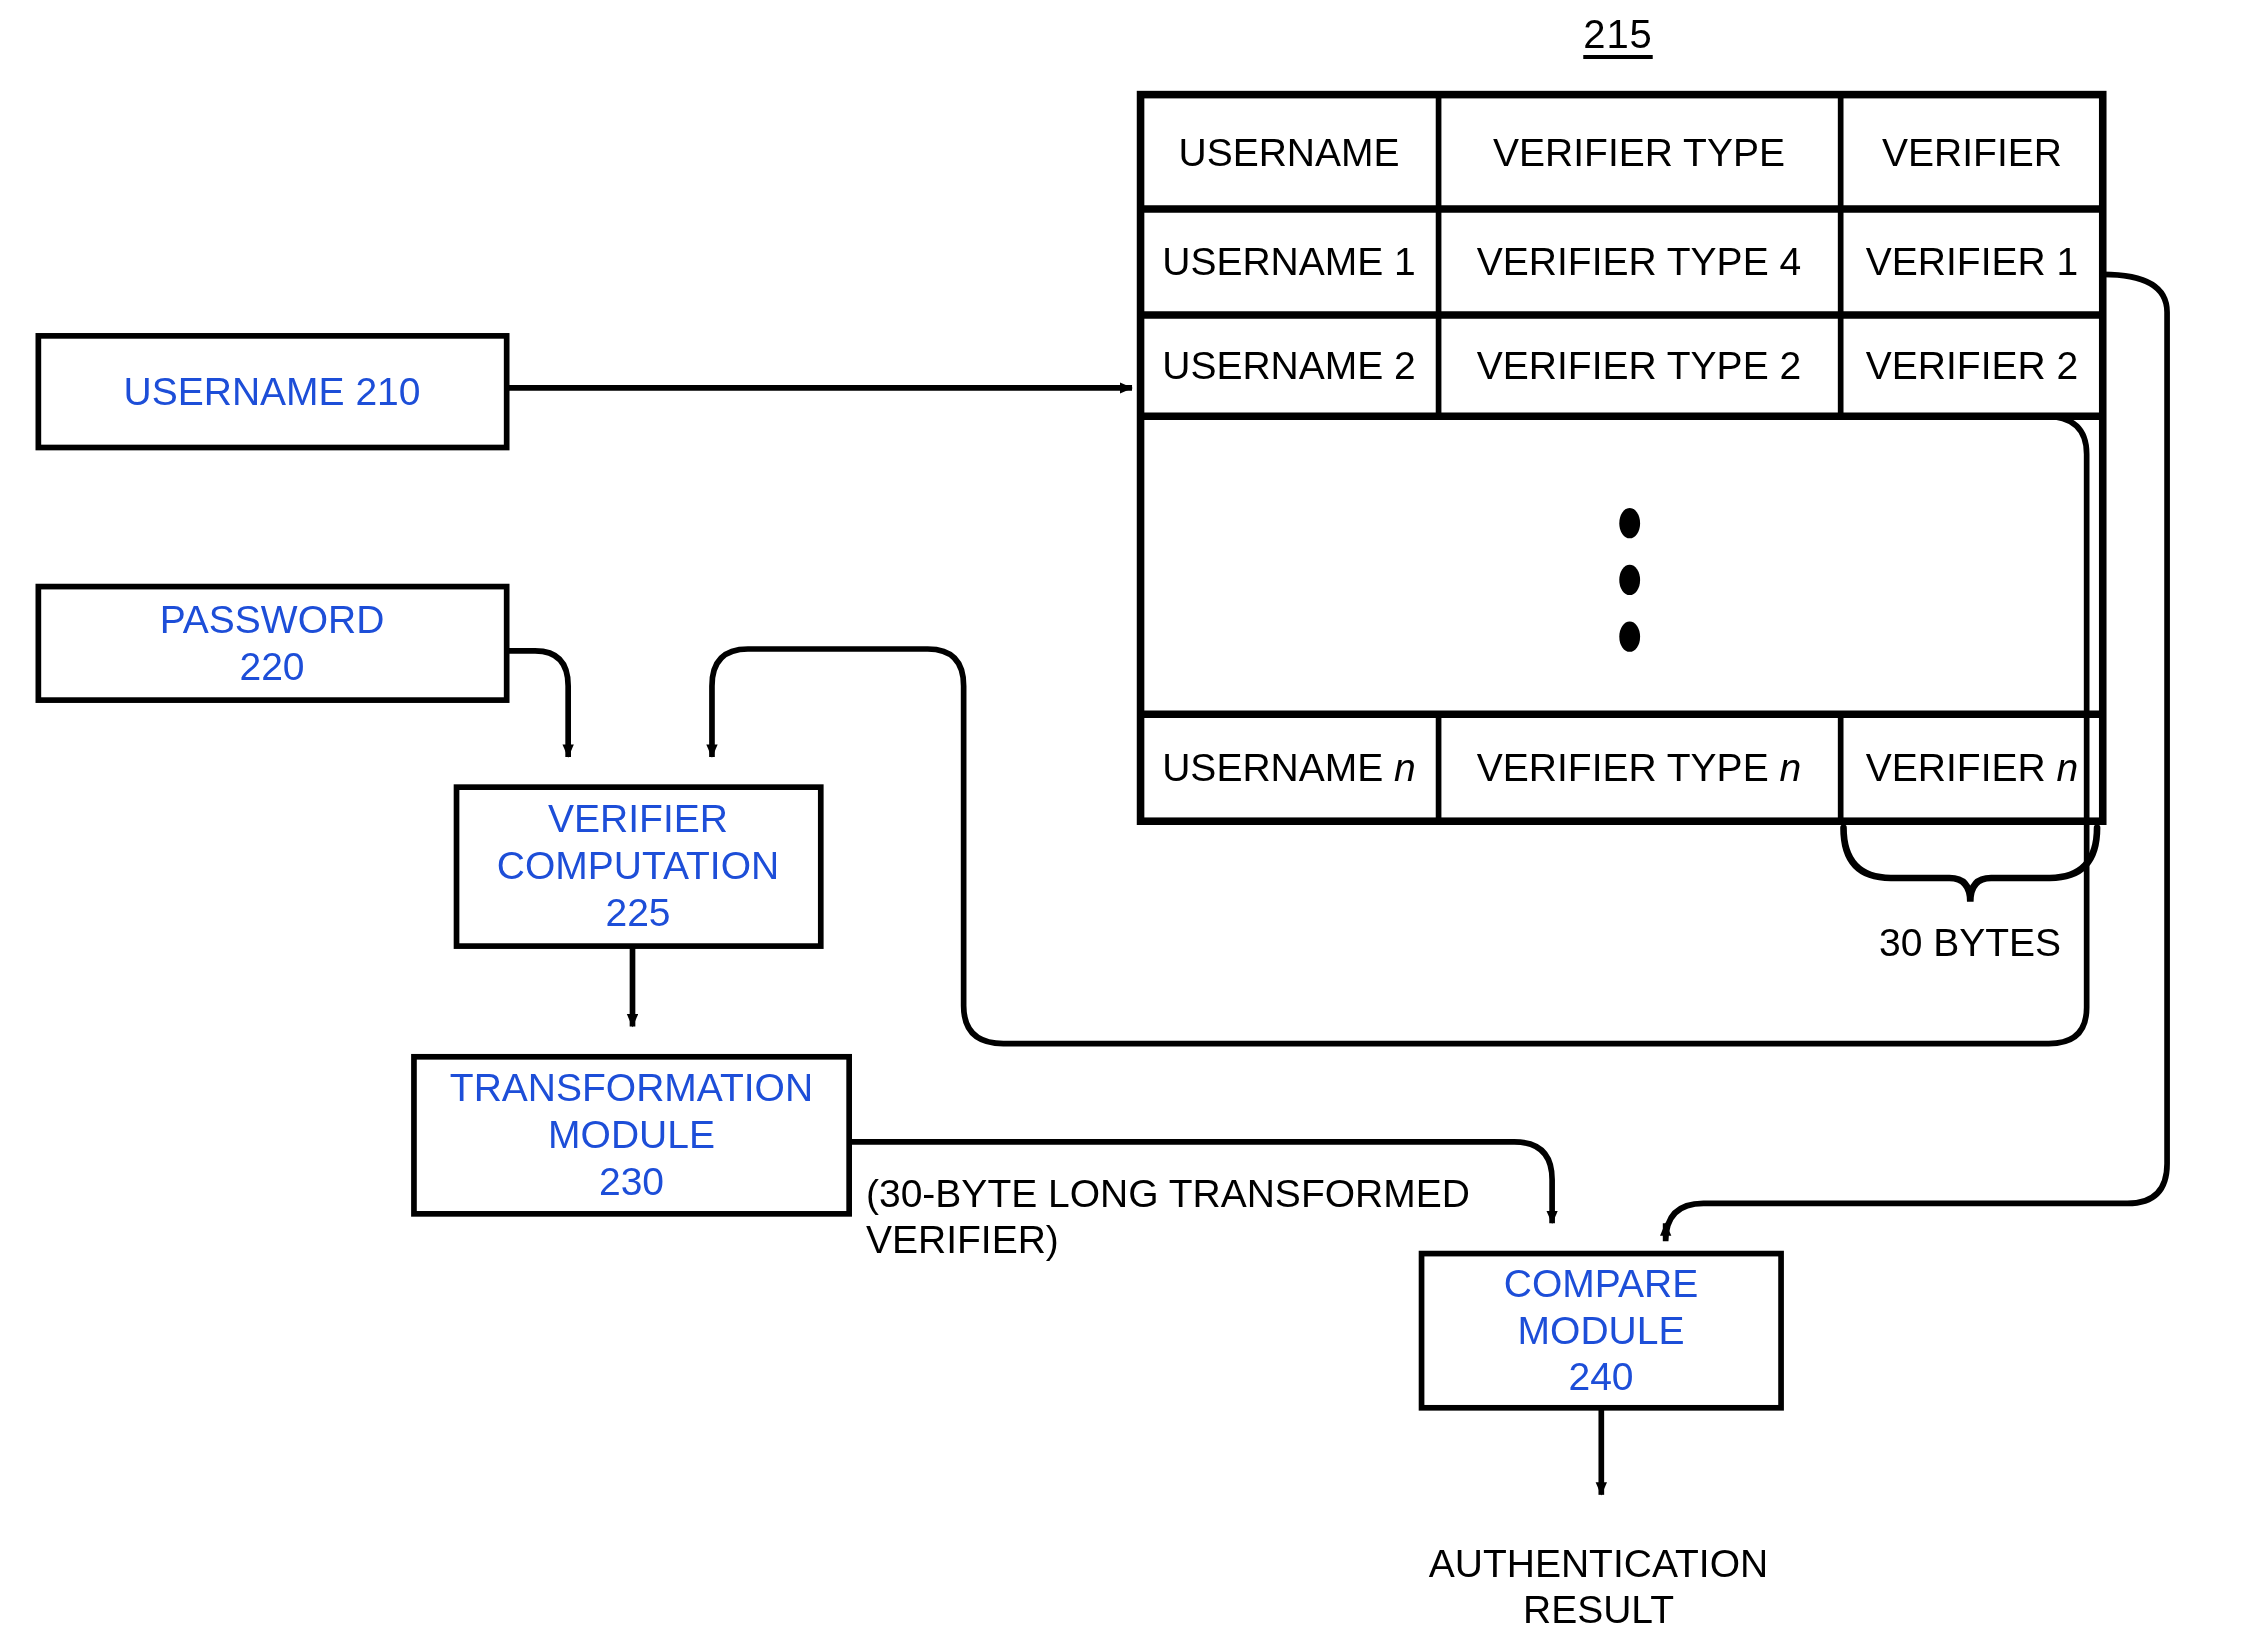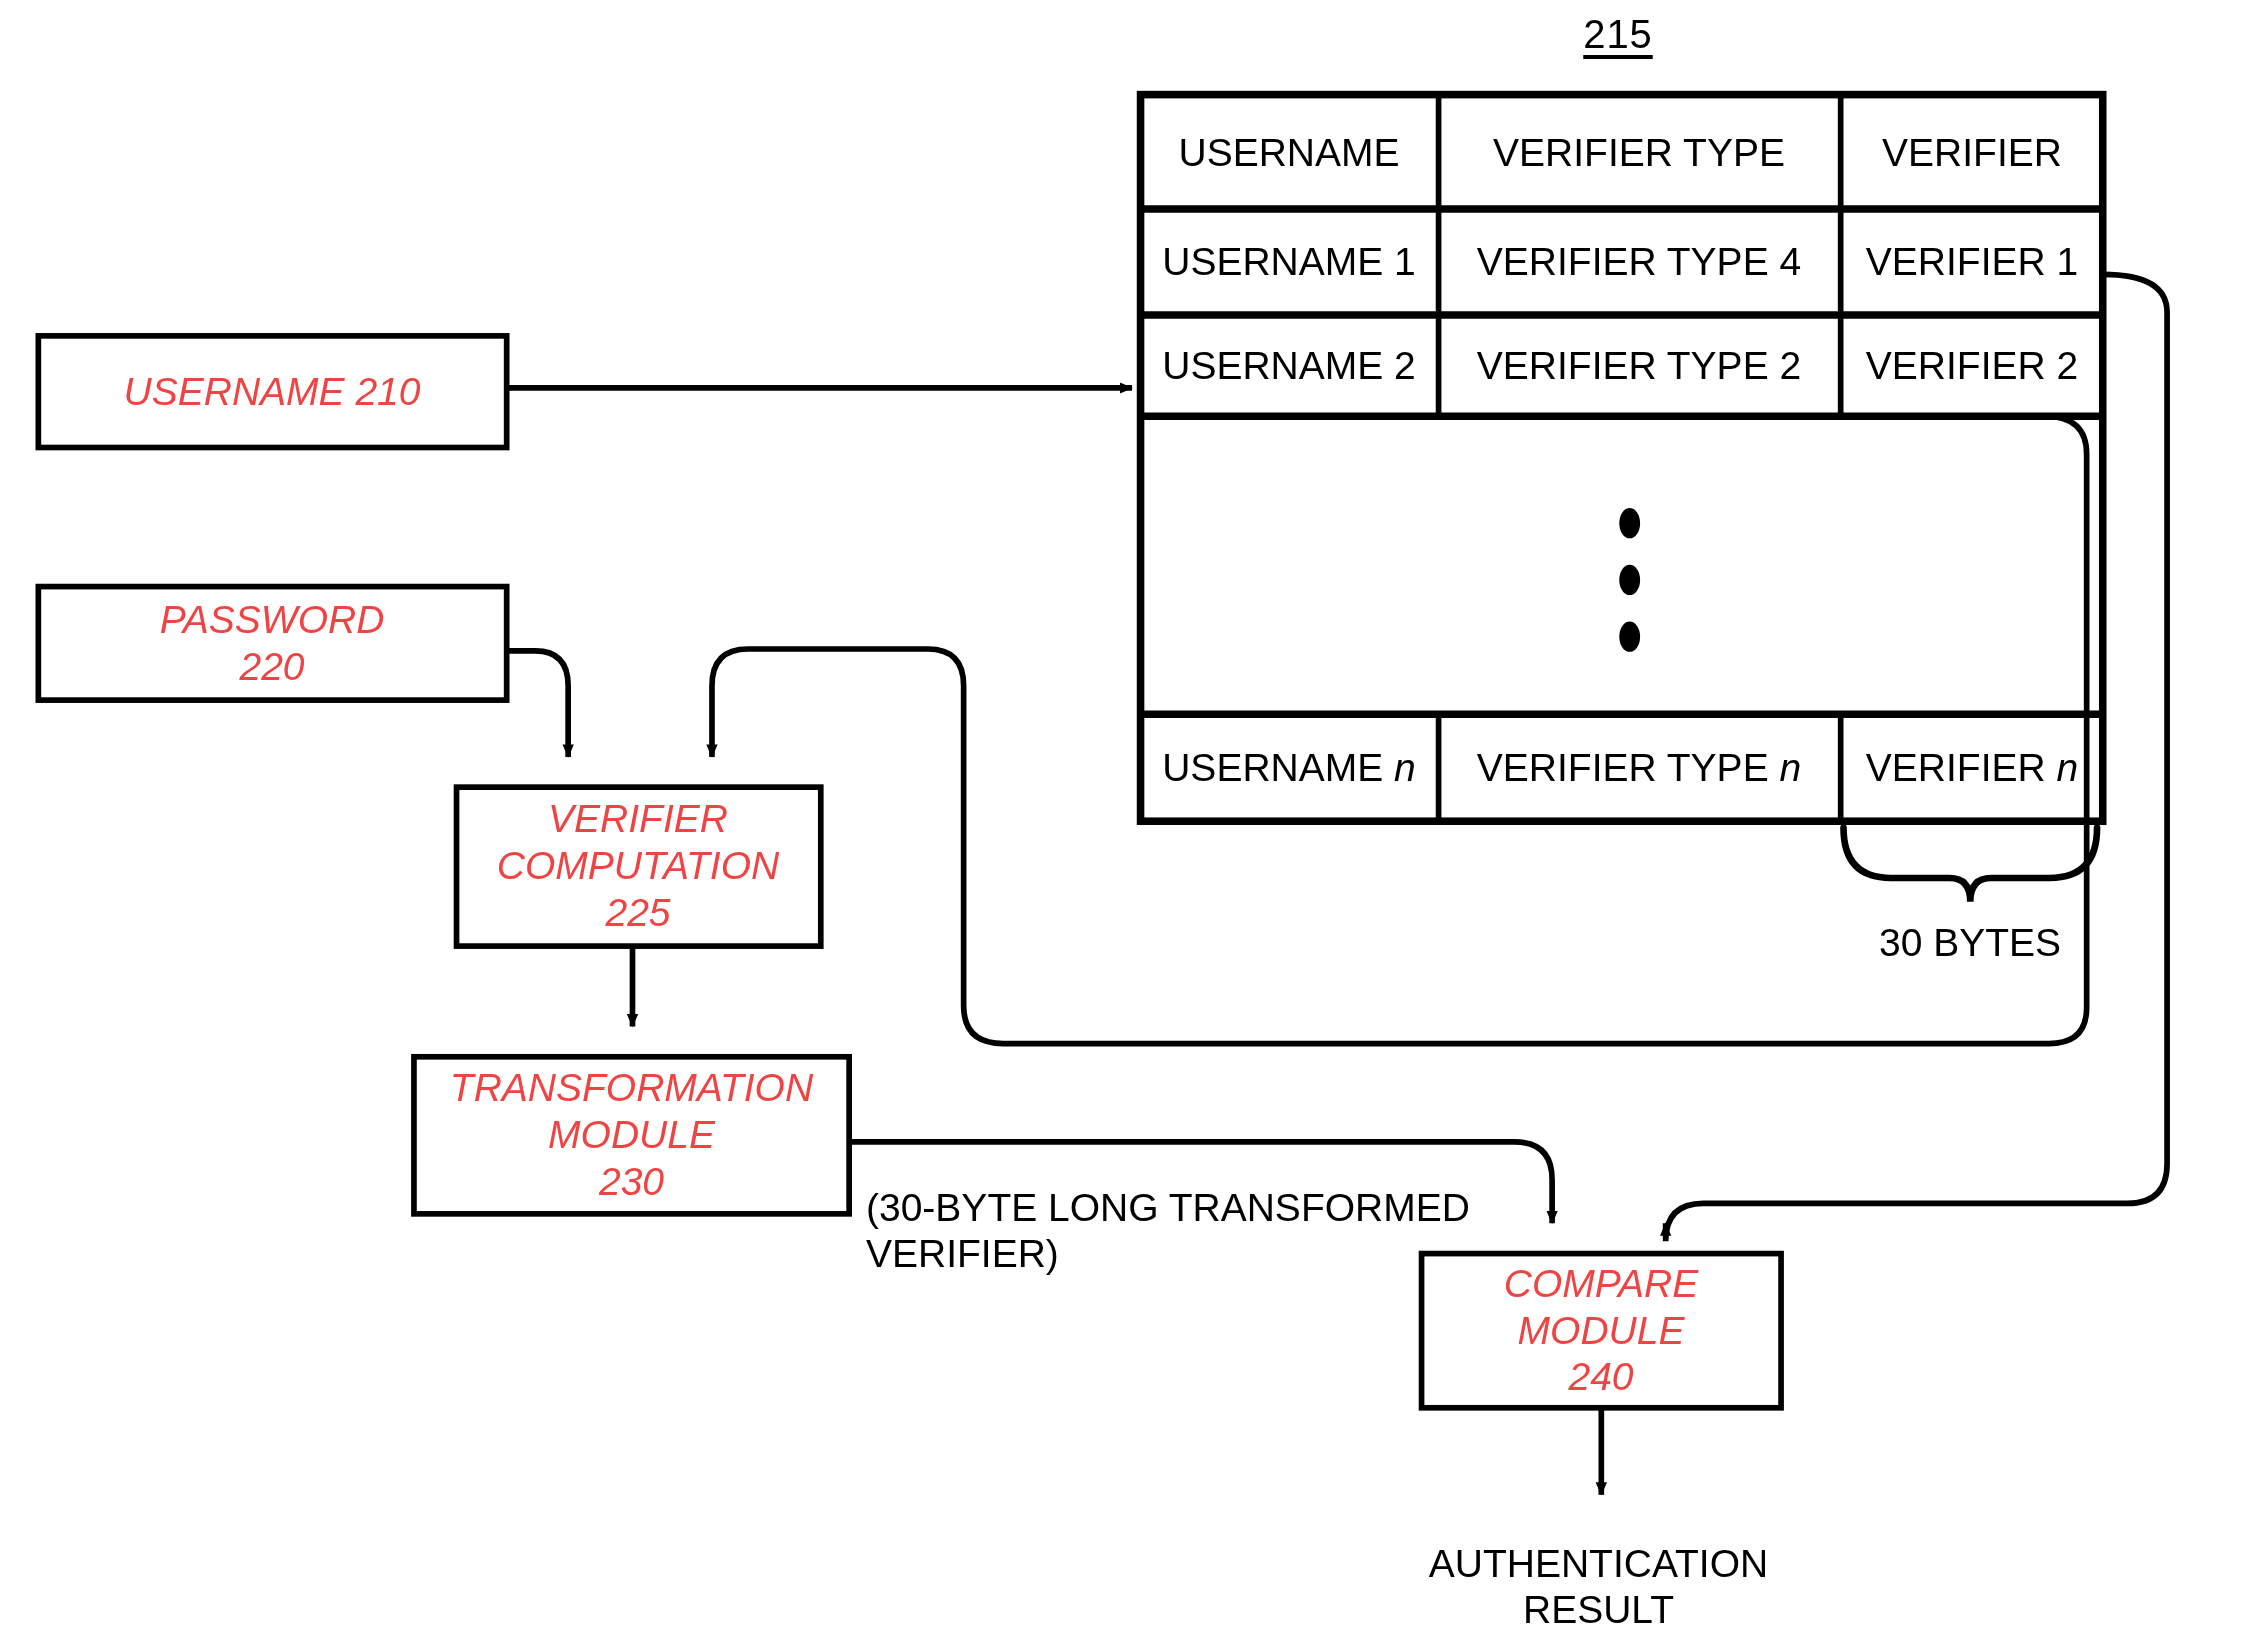--- a/index.html
+++ b/index.html
@@ -30,22 +30,21 @@
     white-space: pre;
     color: #000;
   }
   .boxtext {
     position: absolute;
     display: flex;
     align-items: center;
     justify-content: center;
     text-align: center;
     line-height: 1.2;
-    color: #ef4444;
-    font-style: italic;
+    color: #1d4ed8;
   }
   .ital { font-style: italic; }
   .fig-num {
     font-size: 40px;
     letter-spacing: 0.9px;
     text-decoration: underline;
     text-underline-offset: 6.6px;
     text-decoration-thickness: 3.8px;
   }
   .cell {
@@ -171,20 +170,20 @@
 
   <div class="boxtext boxlabel" style="left:414px; top:1057px; width:435px; height:157px; white-space:pre-line;">TRANSFORMATION
 MODULE
 230</div>
 
   <div class="boxtext boxlabel" style="left:1421px; top:1254px; width:360px; height:154px; white-space:pre-line;">COMPARE
 MODULE
 240</div>
 
 
-  <div class="lbl freetext" style="left:866px; top:1171px; width:644px; text-align:left; white-space:pre-line;margin-top:14px;">(30-BYTE LONG TRANSFORMED
+  <div class="lbl freetext" style="left:866px; top:1171px; width:644px; text-align:left; white-space:pre-line;">(30-BYTE LONG TRANSFORMED
 VERIFIER)</div>
 
   <div class="lbl freetext" style="left:1362px; top:1541px; width:473px; white-space:pre-line;">AUTHENTICATION
 RESULT</div>
 
 </div>
 
 
 </body></html>

